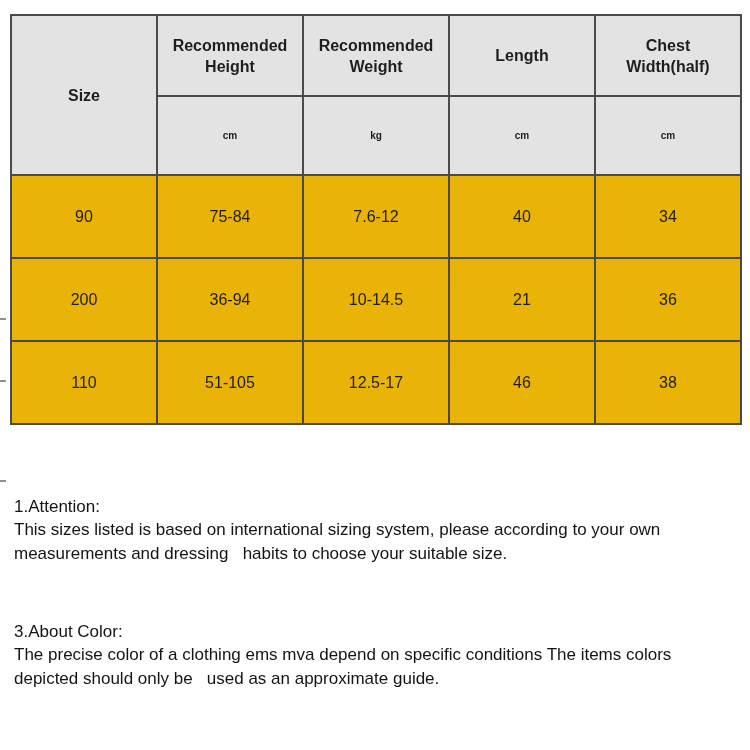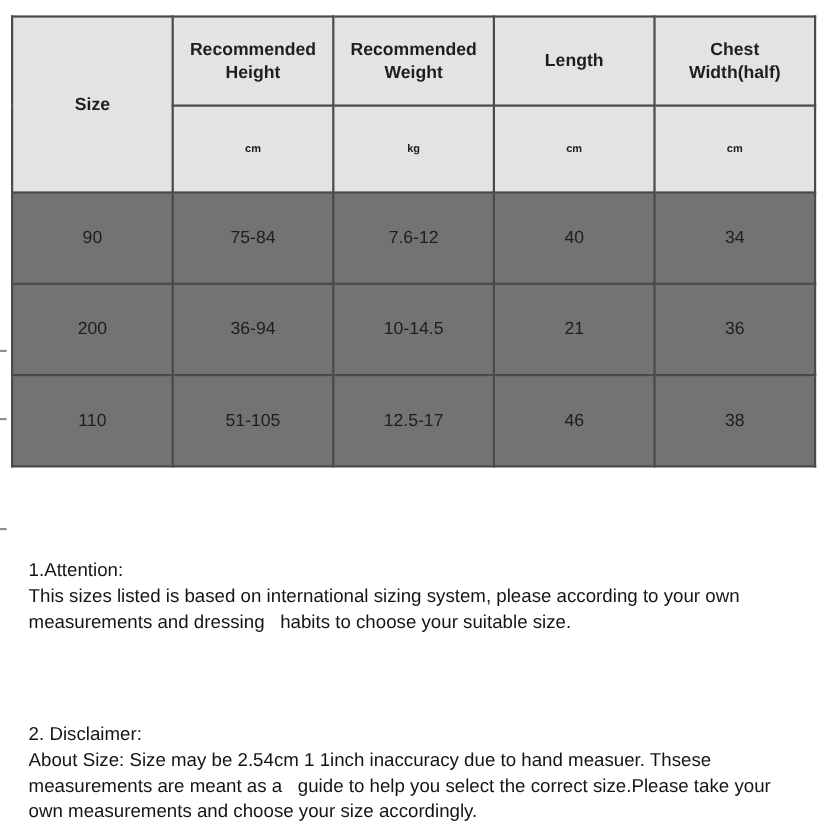--- a/index.html
+++ b/index.html
@@ -38,35 +38,35 @@
     line-height: 21px;
   }
   table.size-chart tr.col-names th { height: 79px; }
   table.size-chart tr.units th {
     height: 77px;
     font-weight: bold;
     font-size: 10px;
   }
   table.size-chart tbody td {
     height: 81px;
-    background: #737373;
+    background: #eab308;
     font-size: 16px;
     font-weight: normal;
   }
   .notes {
     position: absolute;
     left: 10px;
     top: 444px;
     width: 738px;
     font-size: 17px;
     line-height: 23.4px;
     color: #141414;
     white-space: pre-wrap;
   }
-  .note { margin: 16px; }
+  .note { margin: 4px; }
   .edge-tick {
     position: absolute;
     left: 0;
     width: 6px;
     height: 2px;
     background: #8f8f8f;
   }
 </style>
 </head>
 <body>
@@ -111,24 +111,20 @@
         <td>46</td>
         <td>38</td>
       </tr>
     </tbody>
   </table>
 
   <div class="notes">
     <div class="note">1.Attention:
 This sizes listed is based on international sizing system, please according to your own
 measurements and dressing   habits to choose your suitable size.</div>
-    <div class="note">2. Disclaimer:
-About Size: Size may be 2.54cm 1 1inch inaccuracy due to hand measuer. Thsese
-measurements are meant as a   guide to help you select the correct size.Please take your
-own measurements and choose your size accordingly.</div>
     <div class="note">3.About Color:
 The precise color of a clothing ems mva depend on specific conditions The items colors
 depicted should only be   used as an approximate guide.</div>
     
   </div>
 
   <div class="edge-tick" style="top:318px"></div>
   <div class="edge-tick" style="top:380px"></div>
   <div class="edge-tick" style="top:480px"></div>
 

